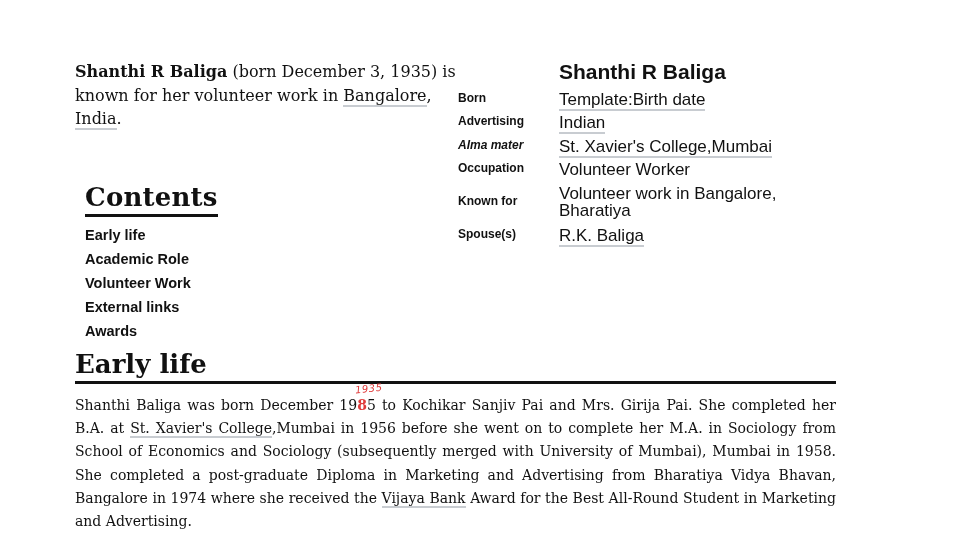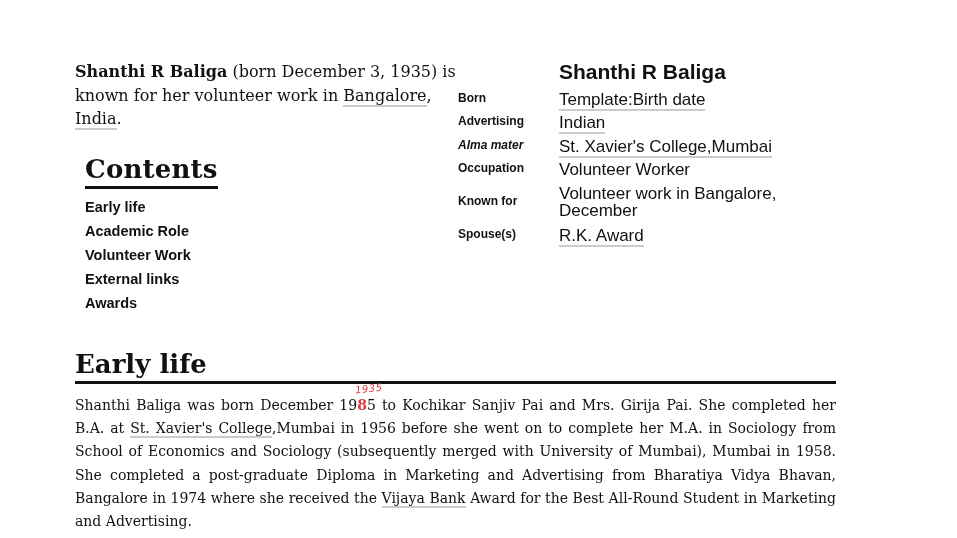--- a/index.html
+++ b/index.html
@@ -22,21 +22,21 @@
     .ib-row { position: absolute; left: 3px; width: 370px; }
     .ib-label { position: absolute; left: 0; font-size: 12px; font-weight: bold; white-space: nowrap; }
     .ib-label.italic { font-style: italic; }
     .ib-value { position: absolute; left: 101px; font-size: 17px; line-height: 17px; white-space: nowrap; }
     .ib-value a.link { border-bottom: 2px solid #c8ccd1; text-align: right; }
 
     .toc { position: absolute; left: 85px; top: 152px; }
     .toc-title {
       font-family: "DejaVu Serif", "Liberation Serif", serif;
       font-size: 26px; font-weight: bold; letter-spacing: 0.2px;
-      display: inline-block; border-bottom: 3px solid #111; padding-bottom: 0px; line-height: 34px;
+      display: inline-block; border-bottom: 3px solid #111; padding-bottom: 0px; line-height: 34px; margin-top: 28px;
     }
     .toc-list { list-style: none; margin: 6px 0 0 0; padding: 0; }
     .toc-list li {
       font-family: "Liberation Sans", "DejaVu Sans", sans-serif;
       font-size: 14.5px; font-weight: bold; line-height: 24px; color: #111; cursor: pointer;
     }
 
     .section { position: absolute; left: 75px; top: 347px; width: 761px; }
     .section-title {
       font-family: "DejaVu Serif", "Liberation Serif", serif;
@@ -80,27 +80,27 @@
 
   <div class="ib-row" style="top:103px;">
     <span class="ib-label">Occupation</span>
     <span class="ib-value">Volunteer Worker</span>
   </div>
 
   <div class="ib-row" style="top:127px;">
     <span class="ib-label" style="top:9px;">Known for</span>
     <span class="ib-value">
       <span style="display:block;">Volunteer work in Bangalore,</span>
-      <span style="display:block;">December</span>
+      <span style="display:block;">Bharatiya</span>
     </span>
   </div>
 
   <div class="ib-row" style="top:169px;">
     <span class="ib-label">Spouse(s)</span>
-    <span class="ib-value"><a class="link">R.K. Award</a></span>
+    <span class="ib-value"><a class="link">R.K. Baliga</a></span>
   </div>
 </div>
 
 <div class="toc">
   <div class="toc-title">Contents</div>
   <ul class="toc-list">
     <li>Early life</li>
     <li>Academic Role</li>
     <li>Volunteer Work</li>
     <li>External links</li>

